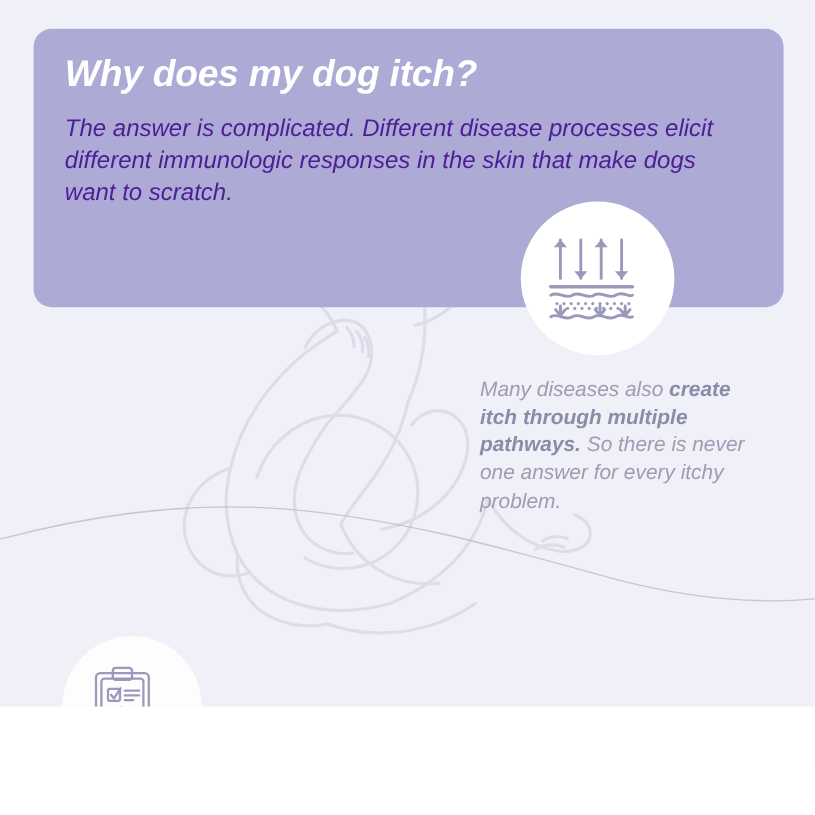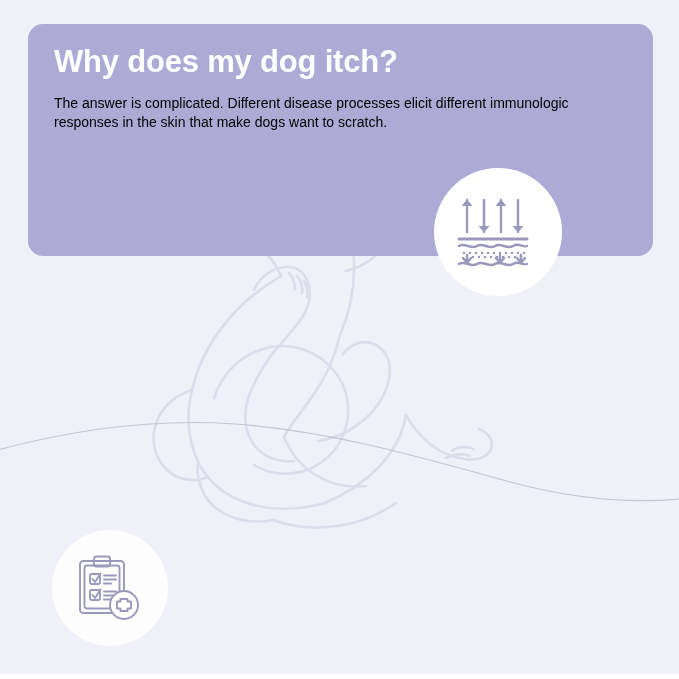--- a/index.html
+++ b/index.html
@@ -3,24 +3,25 @@
 <meta charset="utf-8">
 <style>
   html, body {
     margin: 0;
     padding: 0;
     background: #ffffff;
   }
   #infographic {
     position: relative;
     width: 679px;
-    height: 674px;
+    height: 589px;
     background: #f0f0f9;
     overflow: hidden;
     font-family: "Liberation Sans", sans-serif;
+    font-style: italic;
   }
 
   
   #bg-art {
     position: absolute;
     left: 0; top: 0;
     width: 679px;
     height: 679px;
     pointer-events: none;
   }
@@ -40,22 +41,22 @@
   #header-title {
     margin: 0;
     color: #ffffff;
     font-size: 31px;
     font-weight: bold;
     line-height: 1.18;
     letter-spacing: -0.2px;
   }
   #header-body {
     margin: 13px 0 0 0;
-    color: #000000;
-    font-size: 14px;
+    color: #4c1d95;
+    font-size: 20px;
     font-weight: normal;
     line-height: 1.36;
     max-width: 590px;
   }
 
   
   .icon-circle {
     position: absolute;
     border-radius: 50%;
     background: #ffffff;
@@ -271,15 +272,18 @@
         <line x1="27" y1="41.5" x2="39" y2="41.5"></line>
         <line x1="27" y1="45.5" x2="34" y2="45.5"></line>
 
         <circle cx="47" cy="51" r="14" fill="#ffffff"></circle>
         <path d="M43.5 45 L50.5 45 L50.5 47.5 L54 47.5 L54 54.5 L50.5 54.5
                  L50.5 57 L43.5 57 L43.5 54.5 L40 54.5 L40 47.5 L43.5 47.5 Z"></path>
       </g>
     </svg>
   </div>
 
+  <div id="pathways-text" class="body-text">
+    <span>Many diseases also </span><b>create itch through multiple pathways.</b><span> So there is never one answer for every itchy problem.</span>
+  </div>
 
 
 </div>
 
 </body></html>

